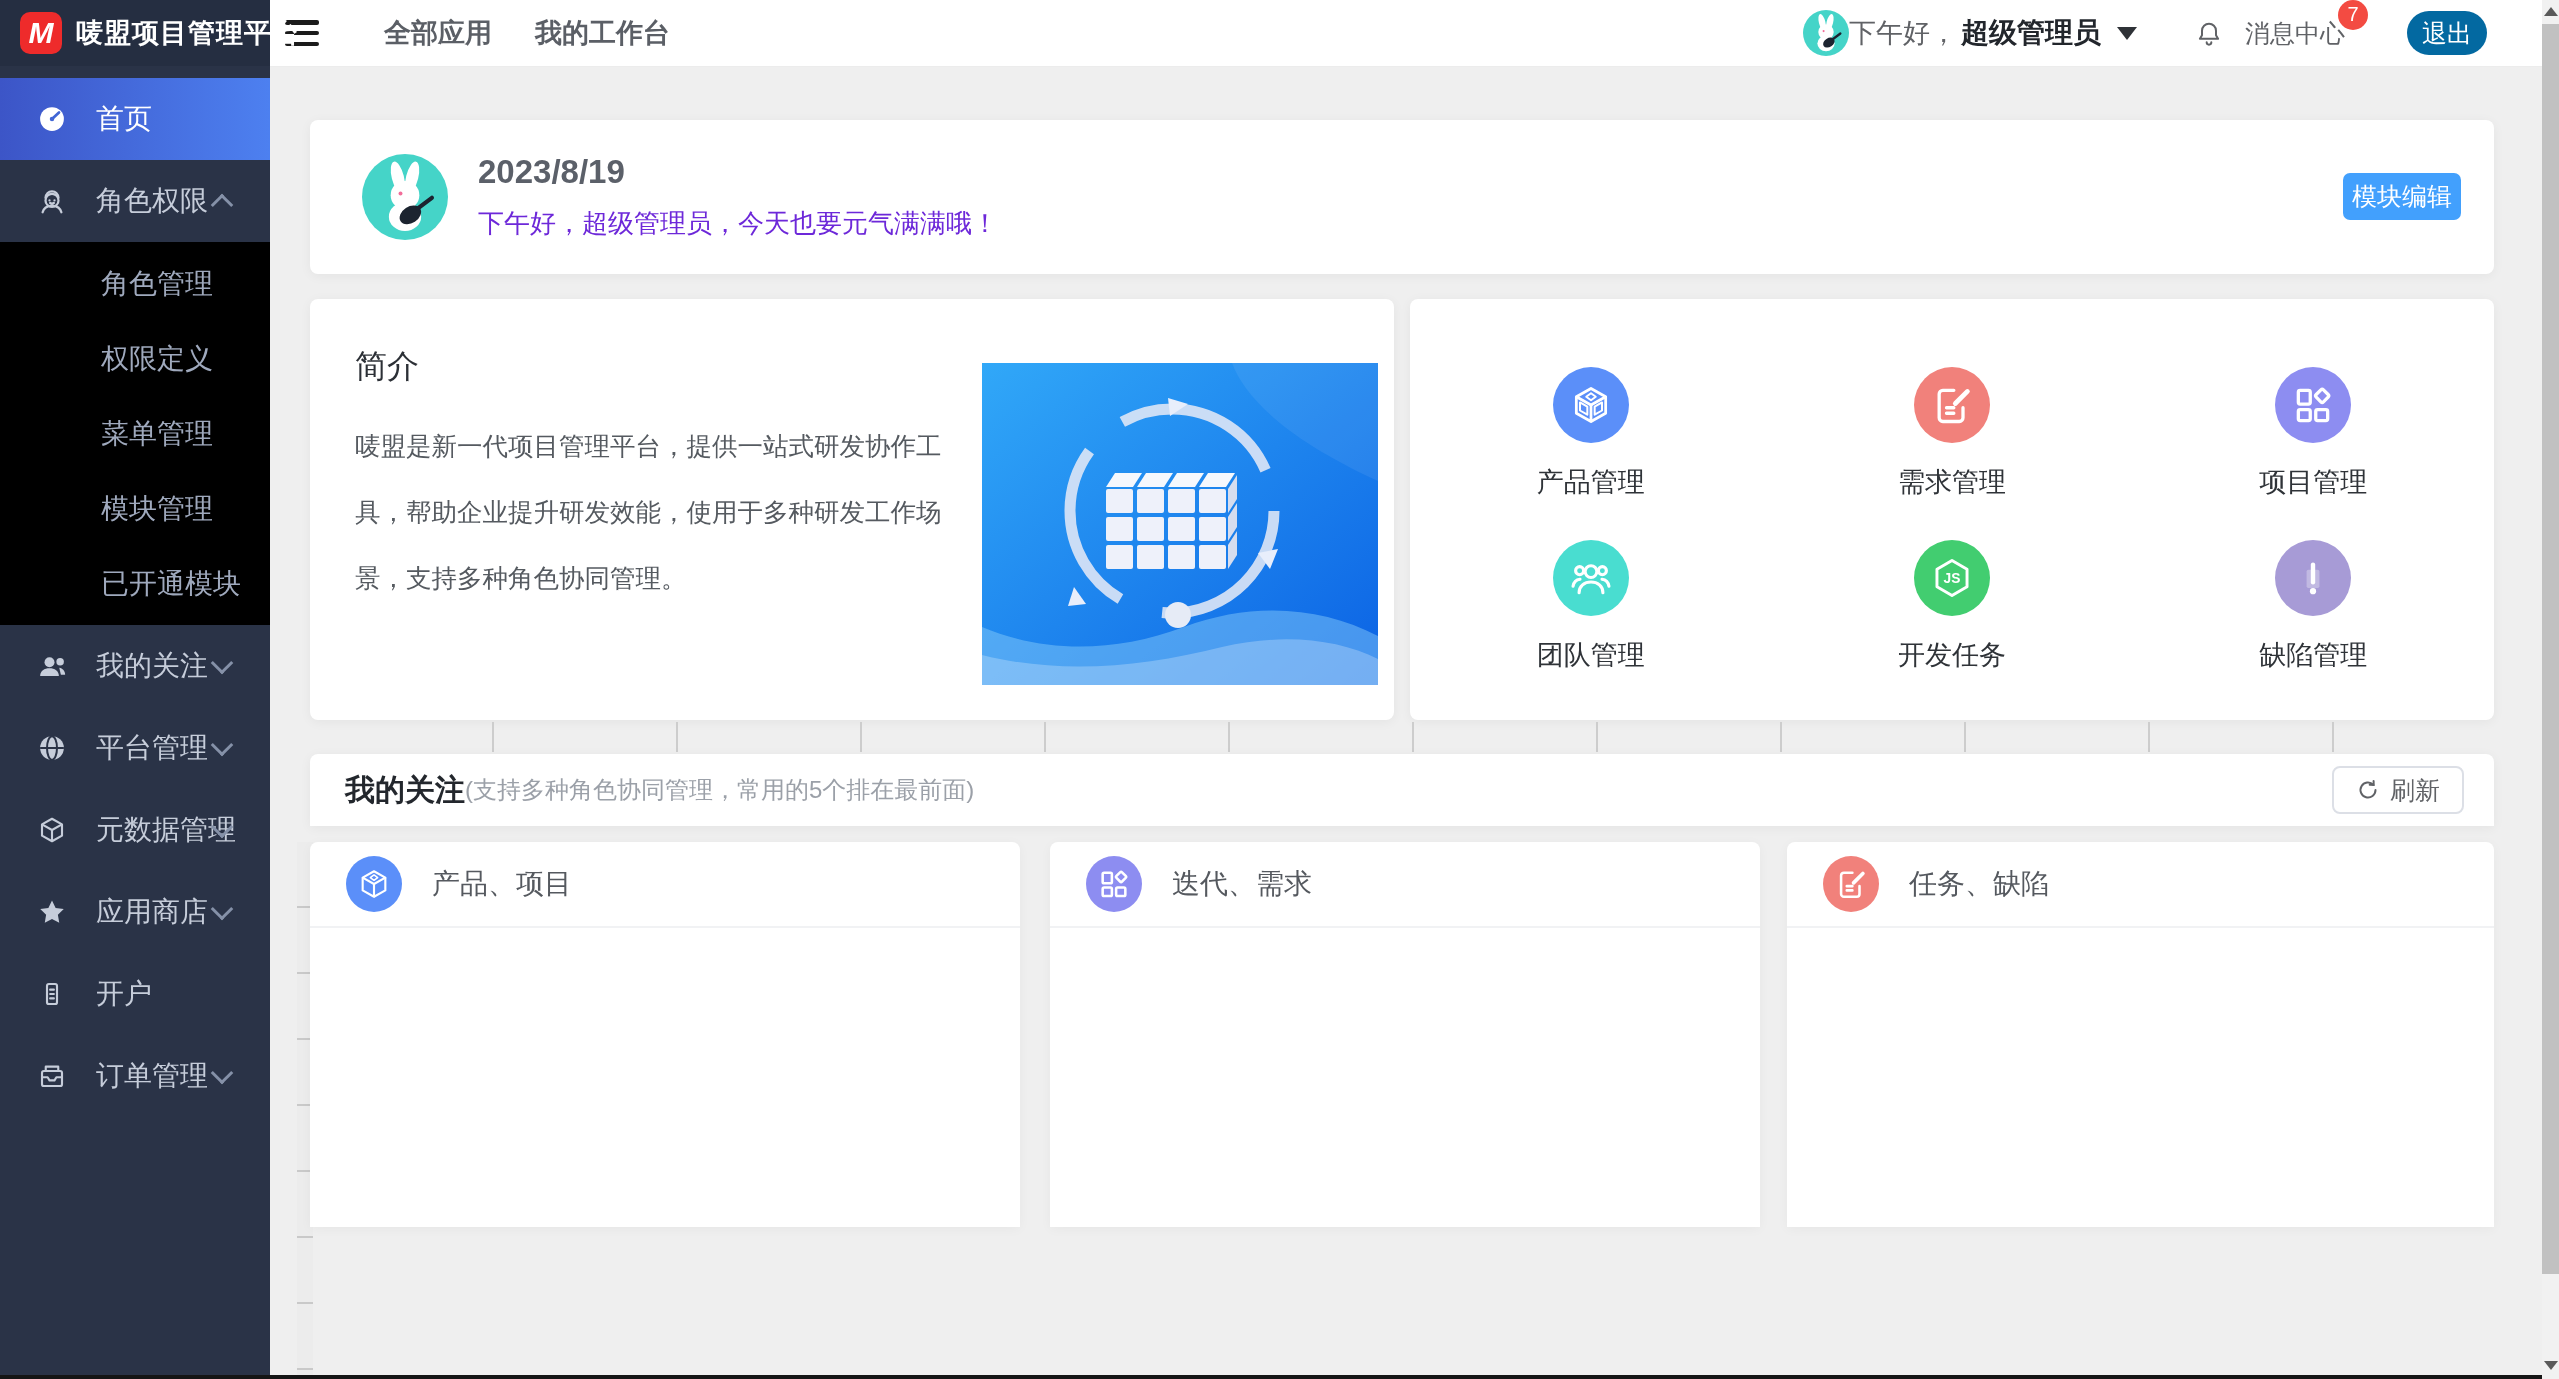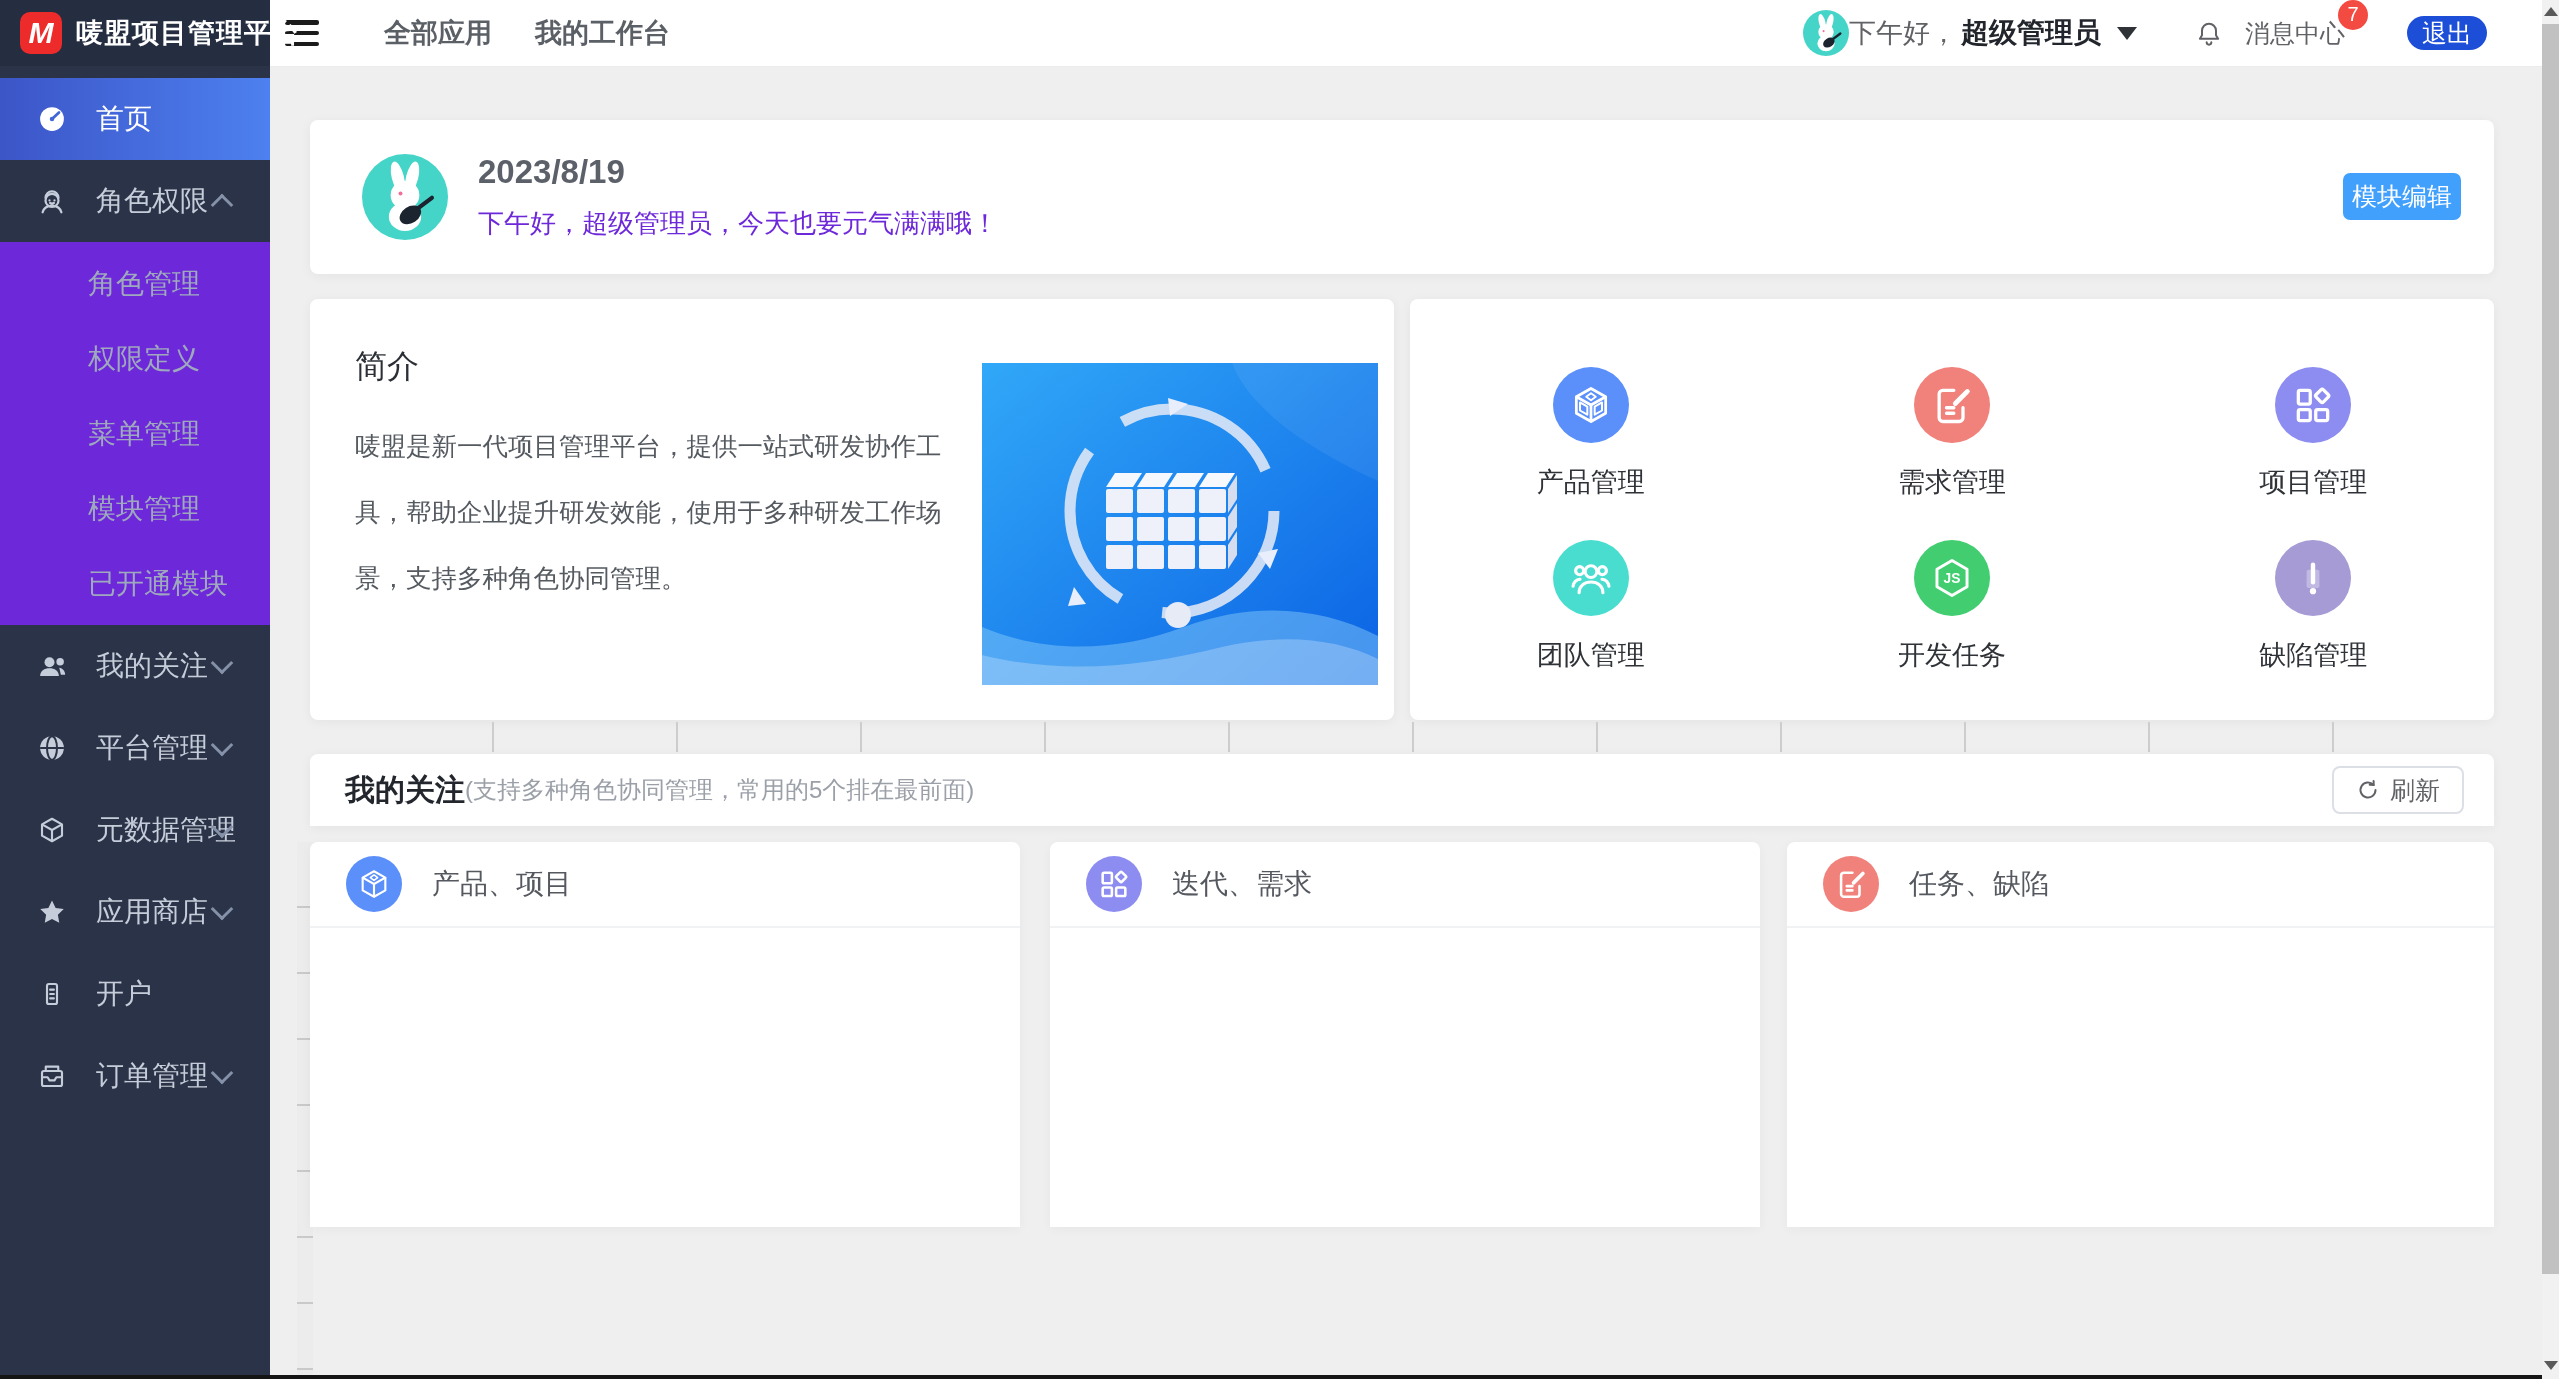--- a/index.html
+++ b/index.html
@@ -16,40 +16,40 @@
     font-size:30px;font-style:italic;display:flex;align-items:center;justify-content:center;flex:none;}
   .logo-title{color:#fff;font-size:27px;font-weight:bold;margin-left:14px;letter-spacing:1px;white-space:nowrap;}
   .menu{padding-top:12px;}
   .m-item{height:82px;display:flex;align-items:center;color:#c6cdda;font-size:28px;position:relative;cursor:pointer;}
   .m-item.active{background:linear-gradient(90deg,#3c55c7,#4d80f0);color:#fff;}
   .m-ico{width:32px;margin-left:36px;margin-right:28px;display:flex;align-items:center;justify-content:center;flex:none;}
   .m-label{white-space:nowrap;}
   .chev{position:absolute;right:40px;width:13px;height:13px;border-right:3px solid #8591a8;border-bottom:3px solid #8591a8;}
   .chev.down{transform:rotate(45deg);margin-top:-6px;}
   .chev.up{transform:rotate(-135deg);margin-top:8px;}
-  .submenu{background:#6d28d9;padding:4px 0;}
+  .submenu{background:#000000;padding:4px 13px;}
   .s-item{height:75px;line-height:75px;padding-left:88px;color:#9fa9bd;font-size:28px;cursor:pointer;white-space:nowrap;}
   
   .topbar{position:absolute;left:270px;top:0;right:17px;height:66px;background:#fff;display:flex;align-items:center;z-index:4;border-bottom:1px solid #ececec;}
   .burger{margin-left:15px;width:34px;height:26px;display:flex;flex-direction:column;justify-content:space-between;background:none;border:none;padding:0;cursor:pointer;}
   .burger span{display:block;height:4.5px;background:#1b1b1b;border-radius:2px;}
   .tnav{font-size:27px;font-weight:600;color:#5b5f66;cursor:pointer;white-space:nowrap;}
   .tnav.first{margin-left:65px;}
   .tnav + .tnav{margin-left:43px;}
   .tright{margin-left:auto;display:flex;align-items:center;margin-right:55px;}
   .avatar-sm{width:46px;height:46px;border-radius:50%;background:#45d4c8;overflow:hidden;flex:none;display:flex;align-items:center;justify-content:center;}
   .greet{margin-left:20px;display:flex;align-items:center;cursor:pointer;}
   .greet-prefix{font-size:27px;color:#606266;}
   .greet-name{font-size:28px;color:#22262c;font-weight:bold;margin-left:4px;}
   .caret{width:0;height:0;border-left:10px solid transparent;border-right:10px solid transparent;border-top:13px solid #2f3237;margin-left:16px;}
   .msg{display:flex;align-items:center;position:relative;margin-left:58px;cursor:pointer;gap:16px;}
   .msg-label{font-size:25px;color:#606266;margin-left:6px;white-space:nowrap;}
   .badge{position:absolute;top:-17px;right:-23px;min-width:30px;height:30px;border-radius:15px;background:#f34b42;
     color:#fff;font-size:20px;display:flex;align-items:center;justify-content:center;padding:0 4px;box-sizing:border-box;}
-  .logout{margin-left:62px;width:80px;height:34px;border-radius:23px;background:#1d4ed8;color:#fff;font-size:25px;
+  .logout{margin-left:62px;width:80px;height:44px;border-radius:23px;background:#0369a1;color:#fff;font-size:25px;
     border:none;display:flex;align-items:center;justify-content:center;cursor:pointer;}
   
   .card{position:absolute;background:#fff;border-radius:8px;box-shadow:0 2px 12px rgba(0,0,0,0.05);}
   .banner{left:310px;top:120px;width:2184px;height:154px;display:flex;align-items:center;}
   .avatar-lg{width:86px;height:86px;margin-left:52px;border-radius:50%;background:#45d4c8;flex:none;overflow:hidden;display:flex;align-items:center;justify-content:center;}
   .banner-text{margin-left:30px;}
   .banner-date{font-size:33px;font-weight:bold;color:#5b6069;}
   .banner-greet{font-size:26px;color:#6d28d9;margin-top:15px;}
   .module-edit-btn{position:absolute;right:33px;top:53px;width:118px;height:47px;background:#42a0fd;border-radius:7px;
     color:#fff;font-size:25px;border:none;display:flex;align-items:center;justify-content:center;cursor:pointer;}

